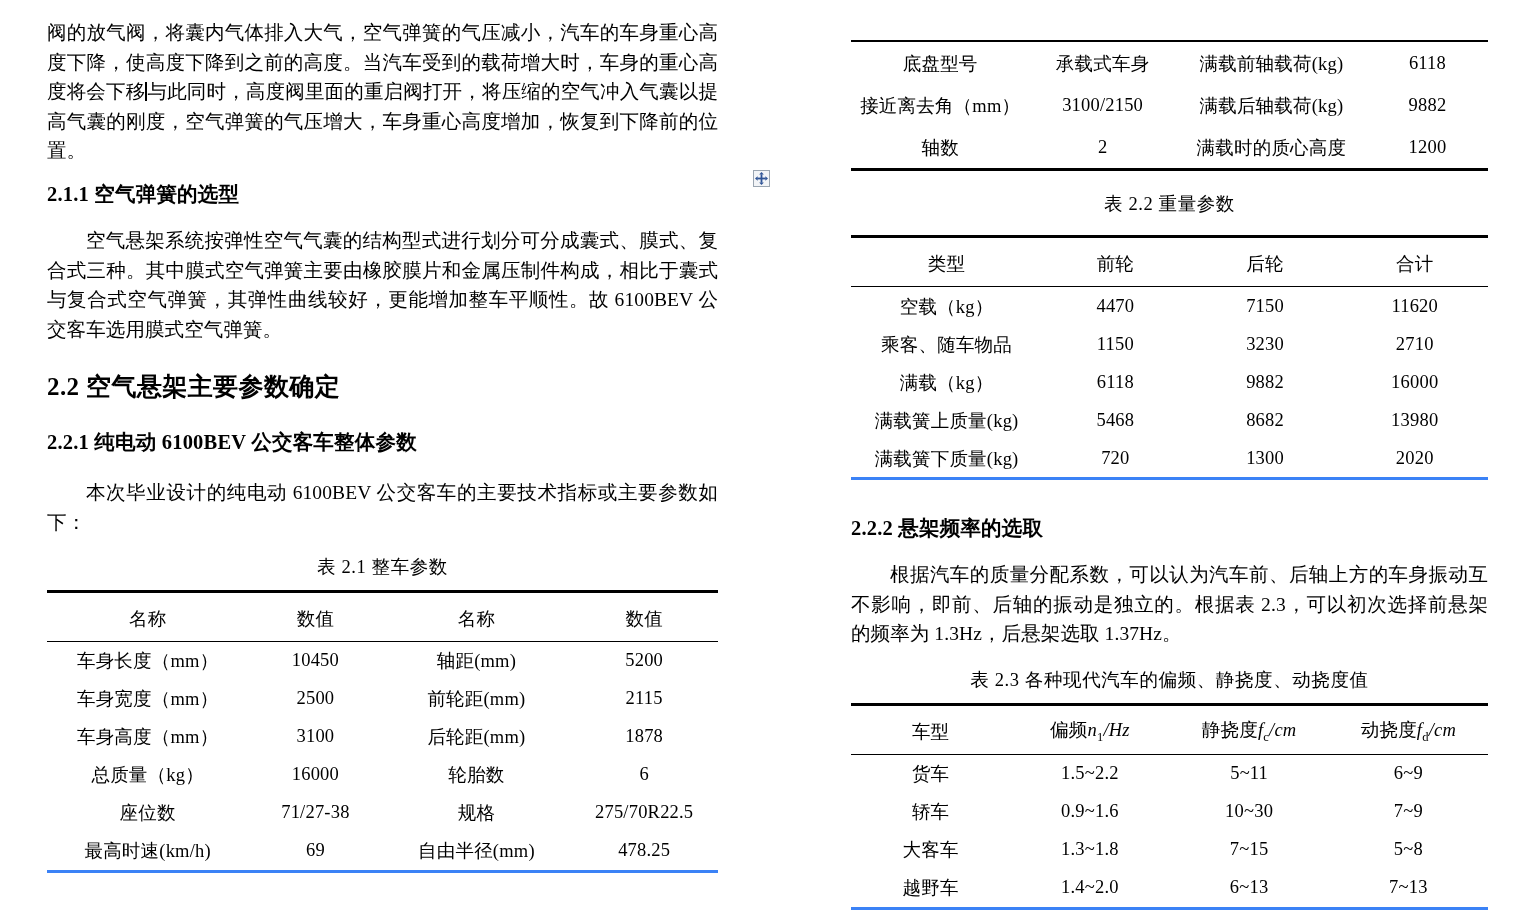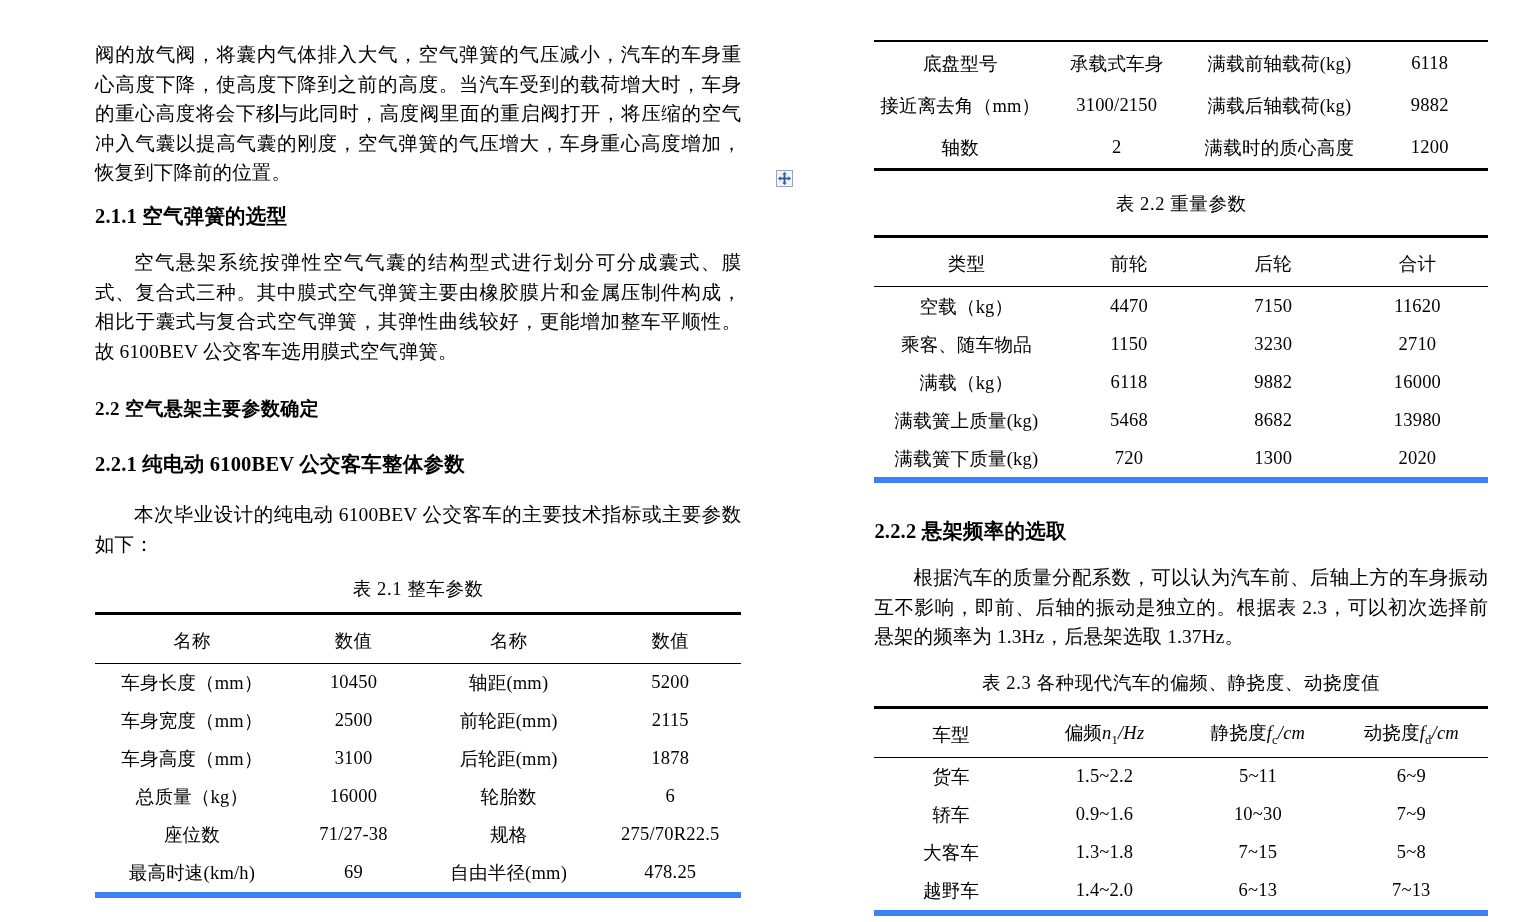--- a/index.html
+++ b/index.html
@@ -19,22 +19,21 @@
     position: absolute;
     inset: 0;
     display: flex;
   }
   .col {
     position: relative;
     box-sizing: border-box;
   }
   .col-left {
     width: 766px;
-    padding: 40px 48px 0 47px;
-    margin-left: 48px;
+    padding: 18px 48px 0 47px;
   }
   .col-right {
     width: 767px;
     padding: 40px 45px 0 85px;
   }
 
   
   p.body {
     margin: 0;
     font-size: 19.5px;
@@ -48,21 +47,21 @@
   h3.head {
     margin: 0;
     font-weight: bold;
     font-size: 20.5px;
     line-height: 28px;
     letter-spacing: 0.2px;
   }
   h2.head2 {
     margin: 0;
     font-weight: bold;
-    font-size: 19px;
+    font-size: 25px;
     line-height: 30px;
     letter-spacing: 0.4px;
   }
 
   .sp-10 { height: 10px; }
   .sp-14 { height: 14px; }
   .sp-16 { height: 16px; }
   .sp-18 { height: 18px; }
   .sp-20 { height: 20px; }
   .sp-22 { height: 22px; }
@@ -103,21 +102,21 @@
     vertical-align: middle;
     letter-spacing: 0.2px;
   }
   table.doc-tbl thead th {
     border-top: 3px solid #000;
     border-bottom: 1.2px solid #000;
     height: 45px;
     padding-top: 3px;
   }
   table.doc-tbl tbody tr:last-child td {
-    border-bottom: 6px solid #3b82f6;
+    border-bottom: 3px solid #3b82f6;
   }
   
   table.tbl-22-top {
     border-collapse: collapse;
     width: 100%;
     font-size: 18.5px;
     table-layout: fixed;
   }
   table.tbl-22-top td {
     text-align: center;

